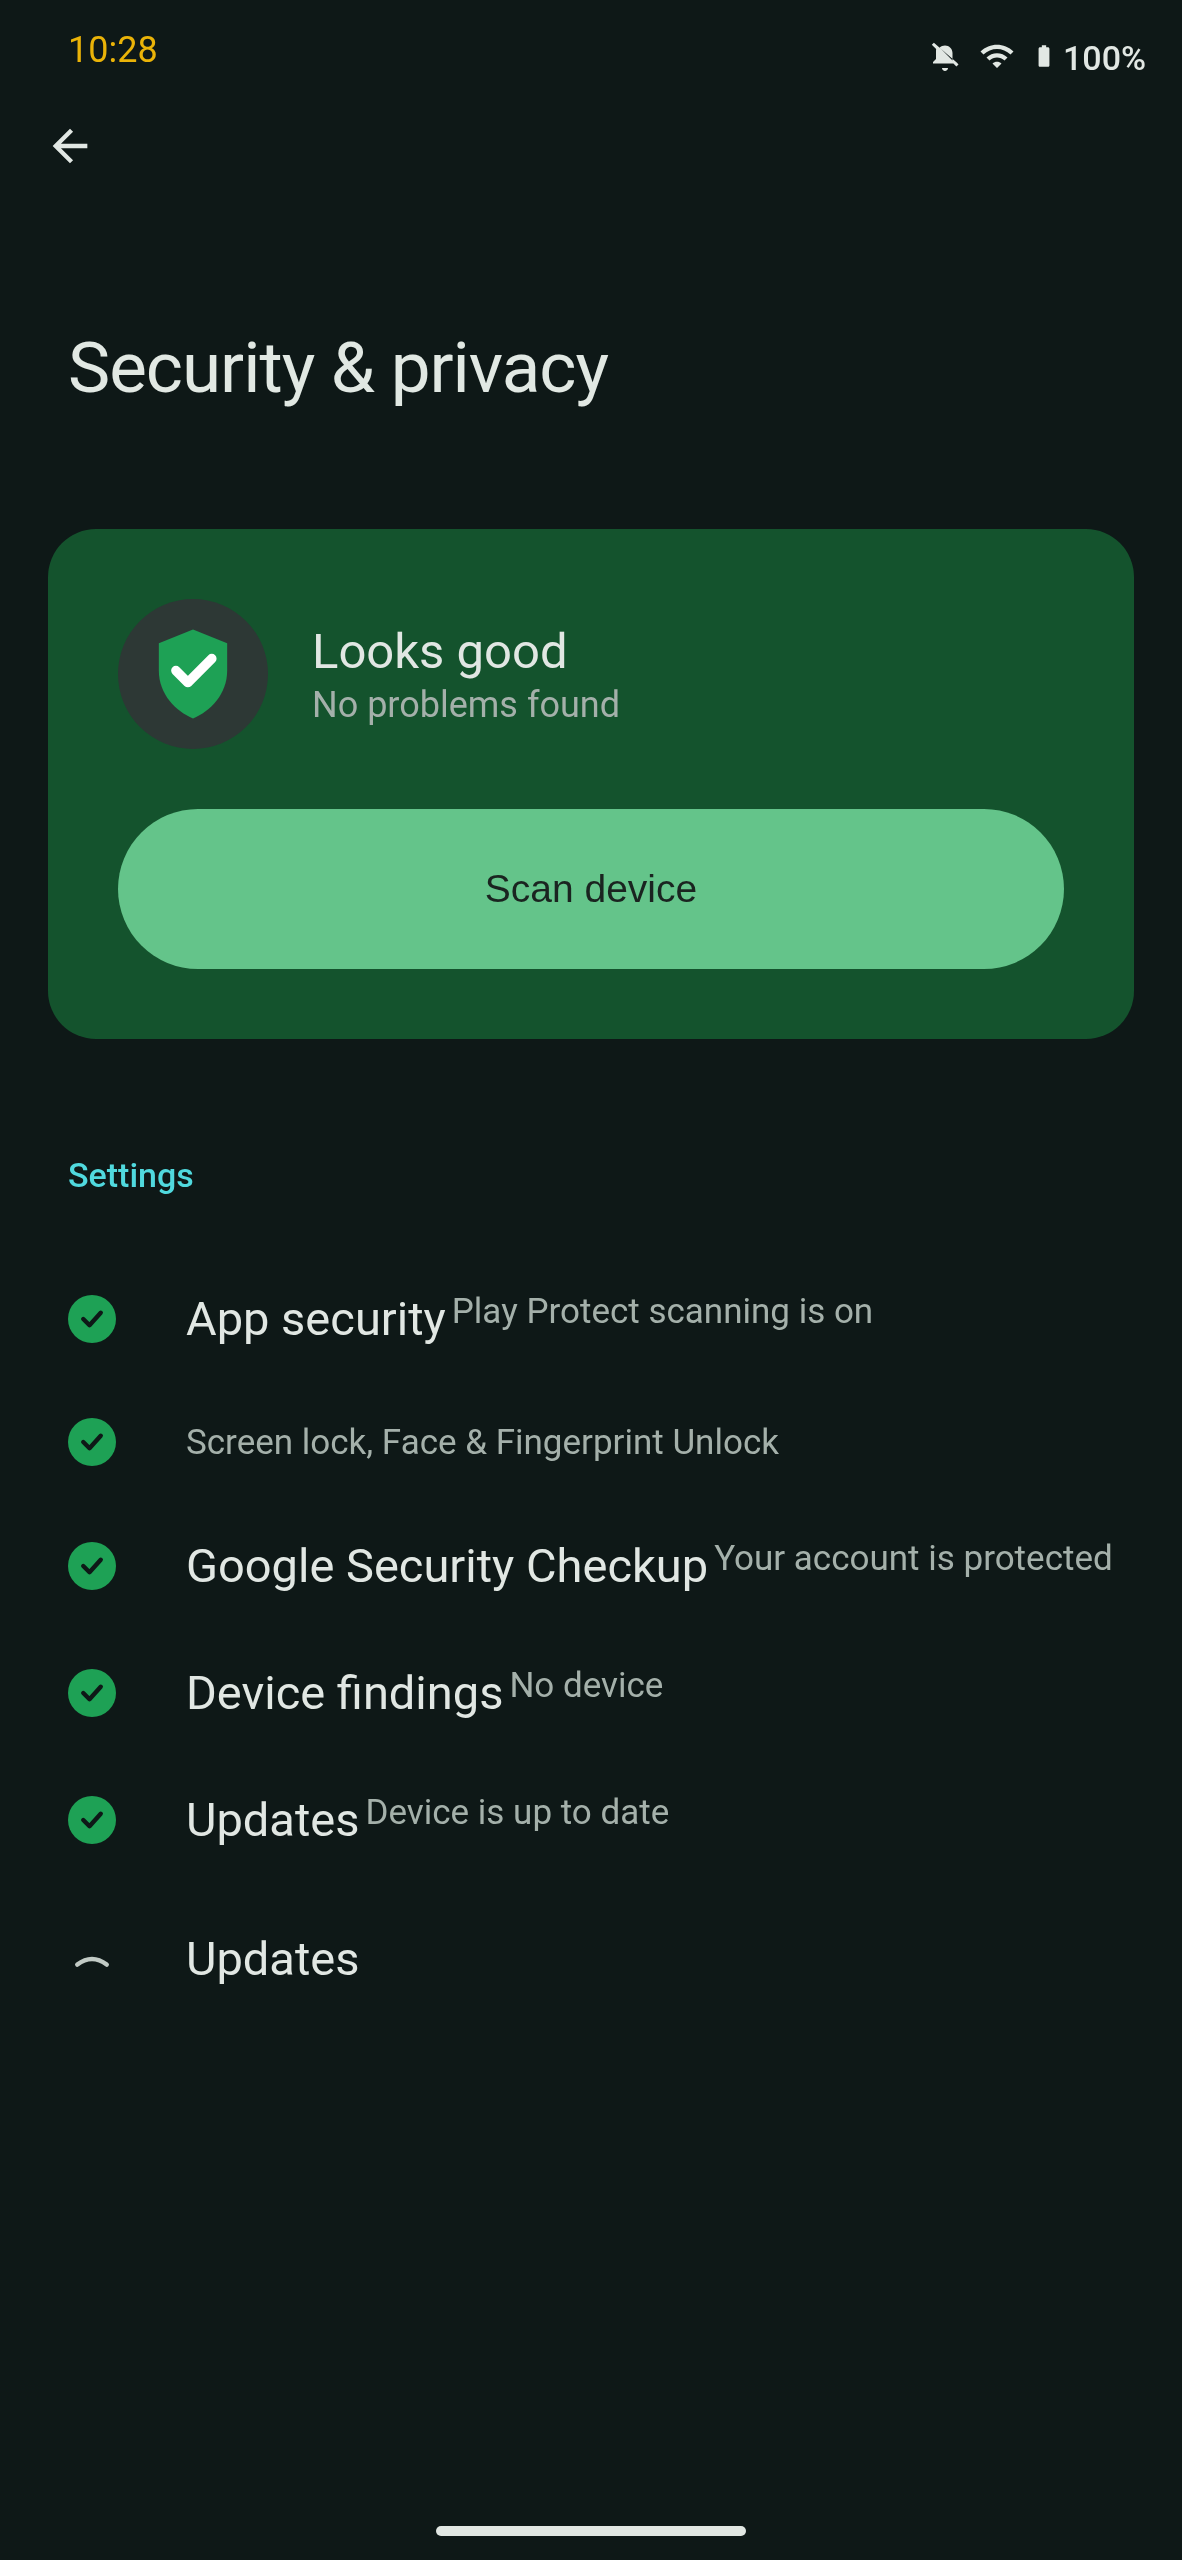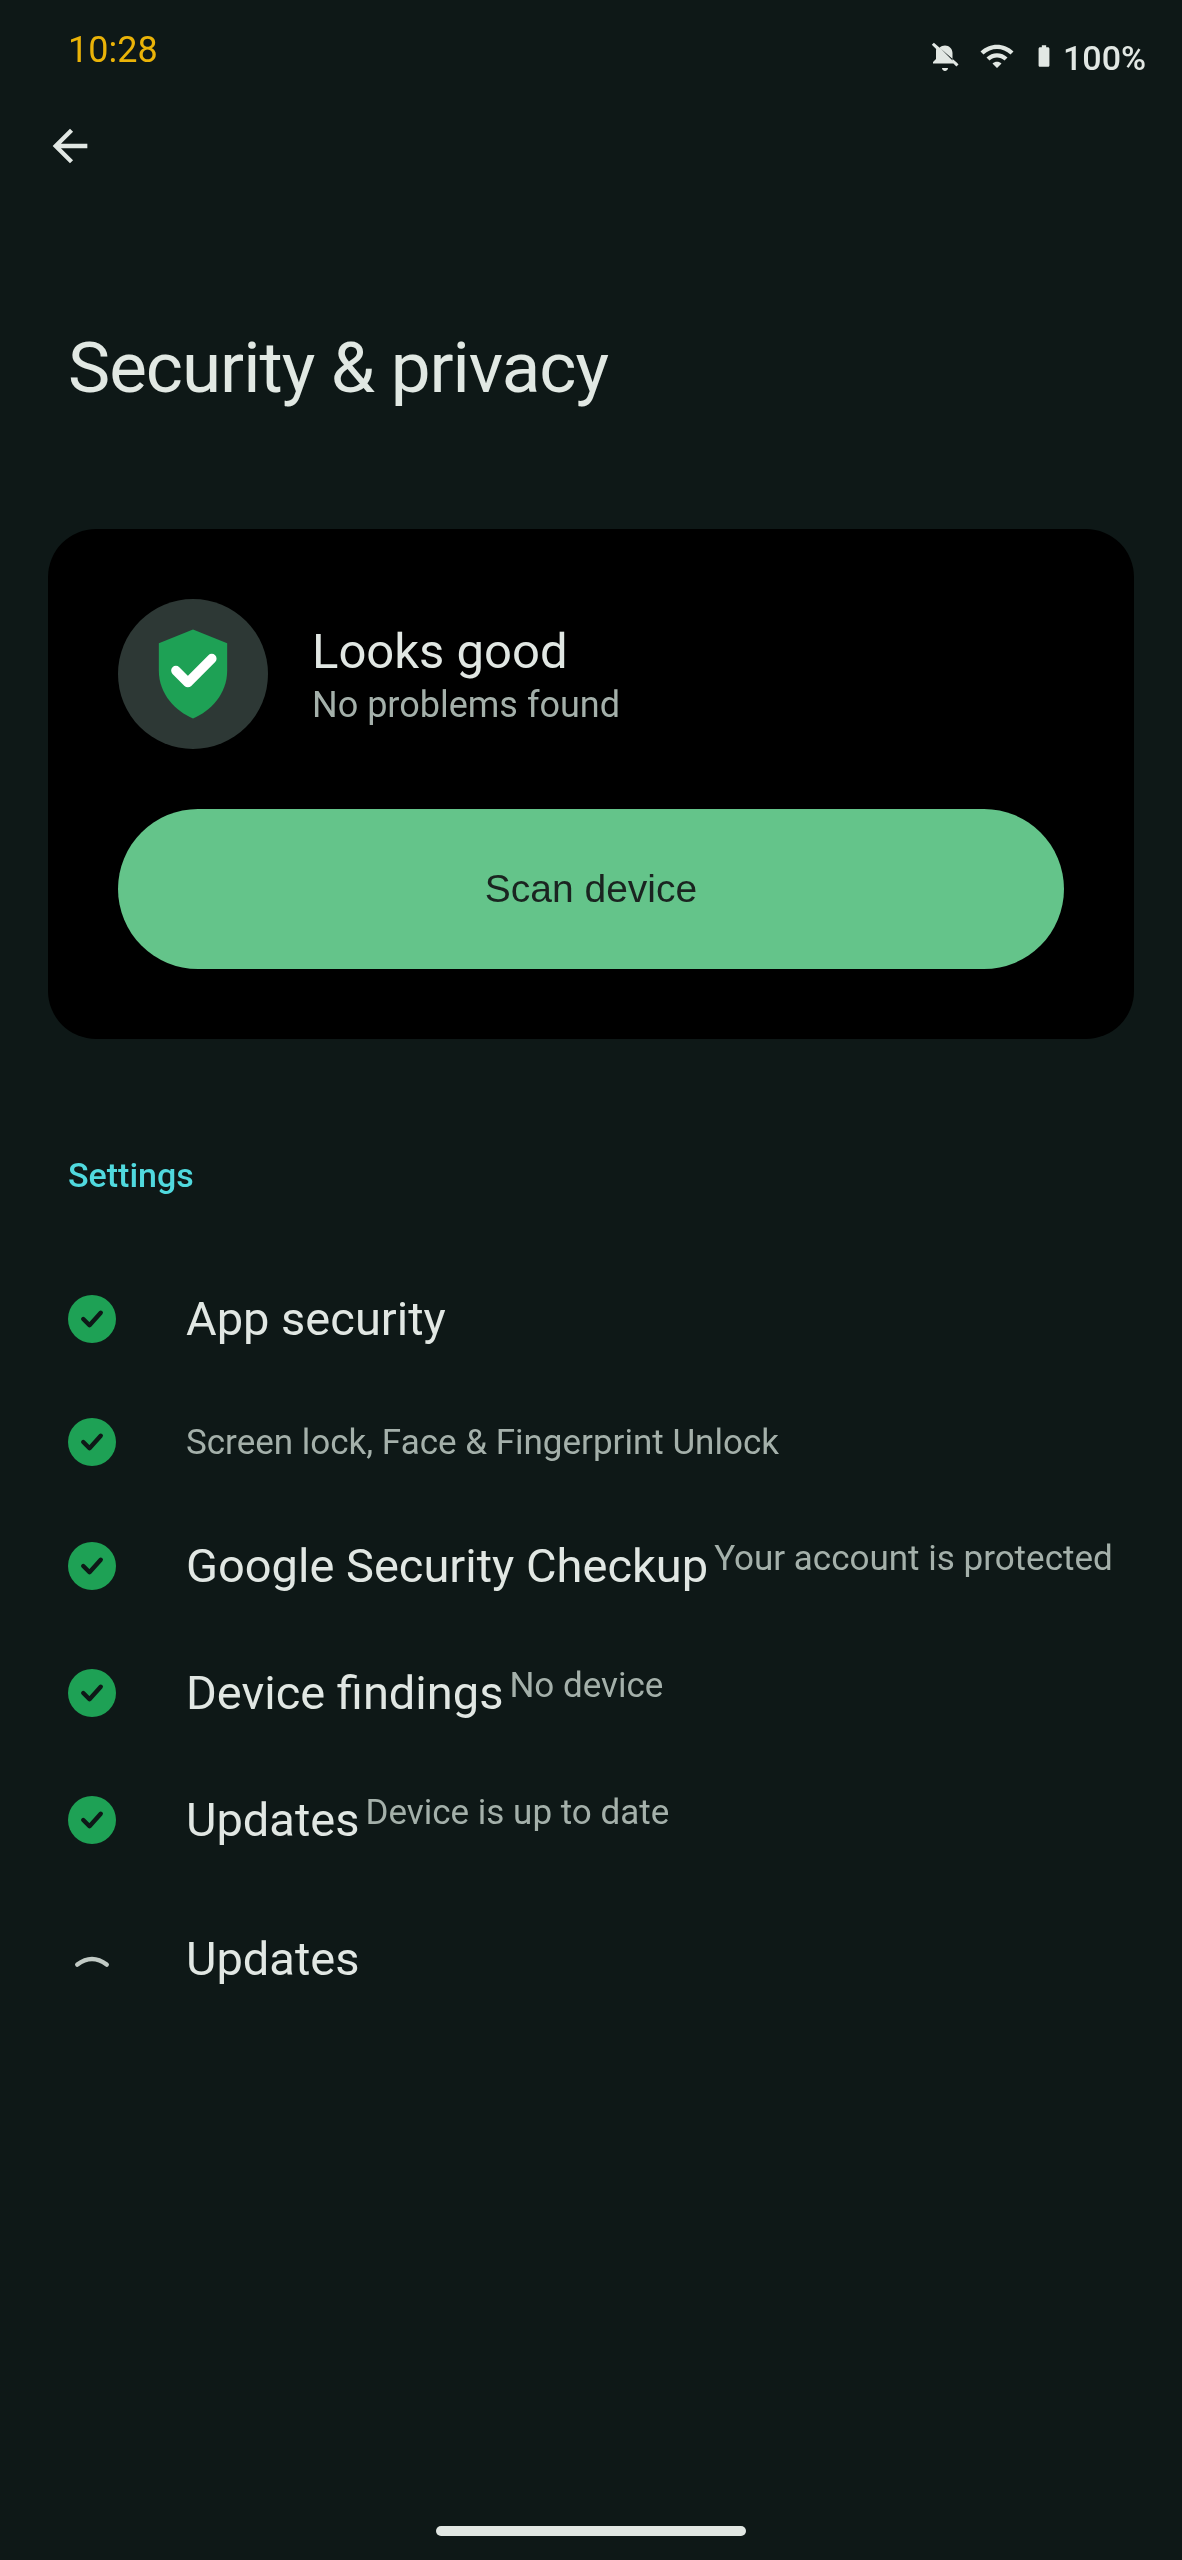--- a/index.html
+++ b/index.html
@@ -58,21 +58,21 @@
     }
     .page-title {
       font-size: 71px;
       font-weight: 400;
       color: #e1e8e3;
       padding: 150px 68px 0 68px;
       letter-spacing: -1px;
     }
     .status-card {
       margin: 120px 48px 0 48px;
-      background: #000000;
+      background: #14532d;
       border-radius: 48px;
       padding: 70px 70px 70px 70px;
     }
     .status-card-header {
       display: flex;
       align-items: center;
       gap: 44px;
     }
     .shield-badge {
       width: 150px;
@@ -232,20 +232,21 @@
 <div class="settings-list">
 
   <div class="settings-item">
     <div class="check-badge">
       <svg viewBox="0 0 24 24">
           <path d="M5 12 L10 17 L19 7" stroke="#0e1817" stroke-width="3.5" fill="none" stroke-linecap="round" stroke-linejoin="round"></path>
         </svg>
     </div>
     <div class="settings-item-text">
       <div class="settings-item-title">App security</div>
+      <div class="settings-item-subtitle">Play Protect scanning is on</div>
     </div>
   </div>
 
   <div class="settings-item">
     <div class="check-badge">
       <svg viewBox="0 0 24 24">
           <path d="M5 12 L10 17 L19 7" stroke="#0e1817" stroke-width="3.5" fill="none" stroke-linecap="round" stroke-linejoin="round"></path>
         </svg>
     </div>
     <div class="settings-item-text">

